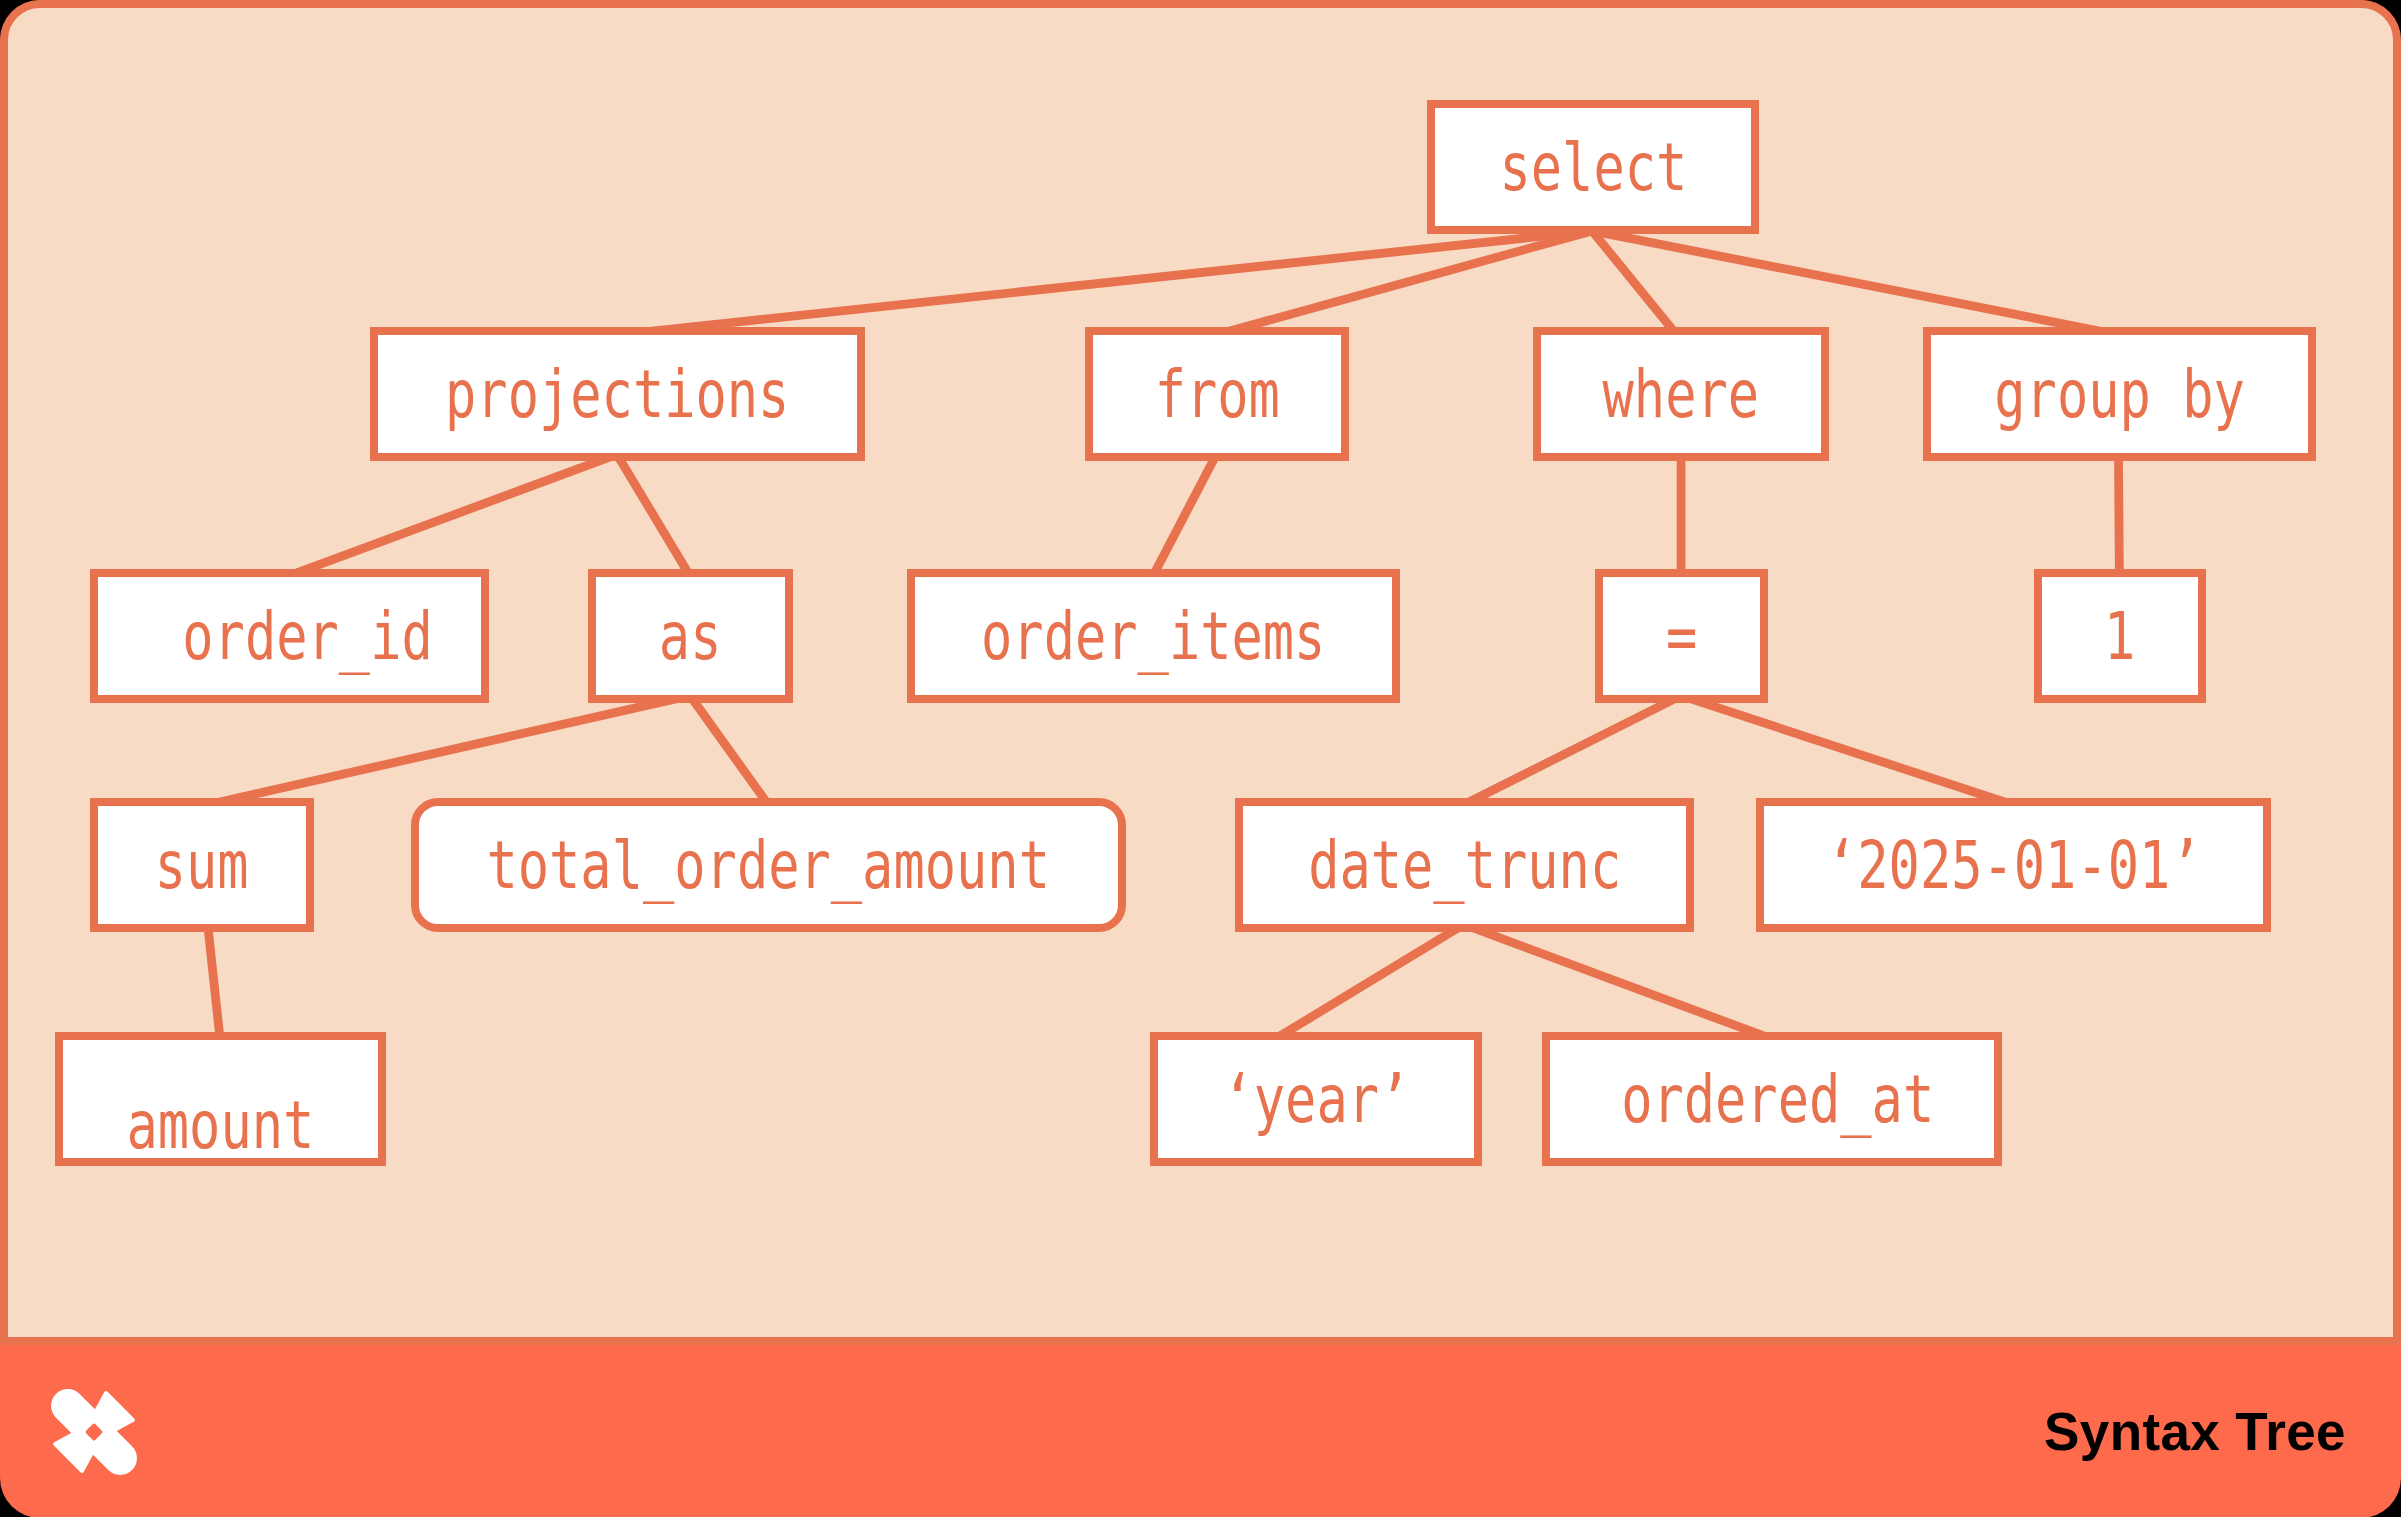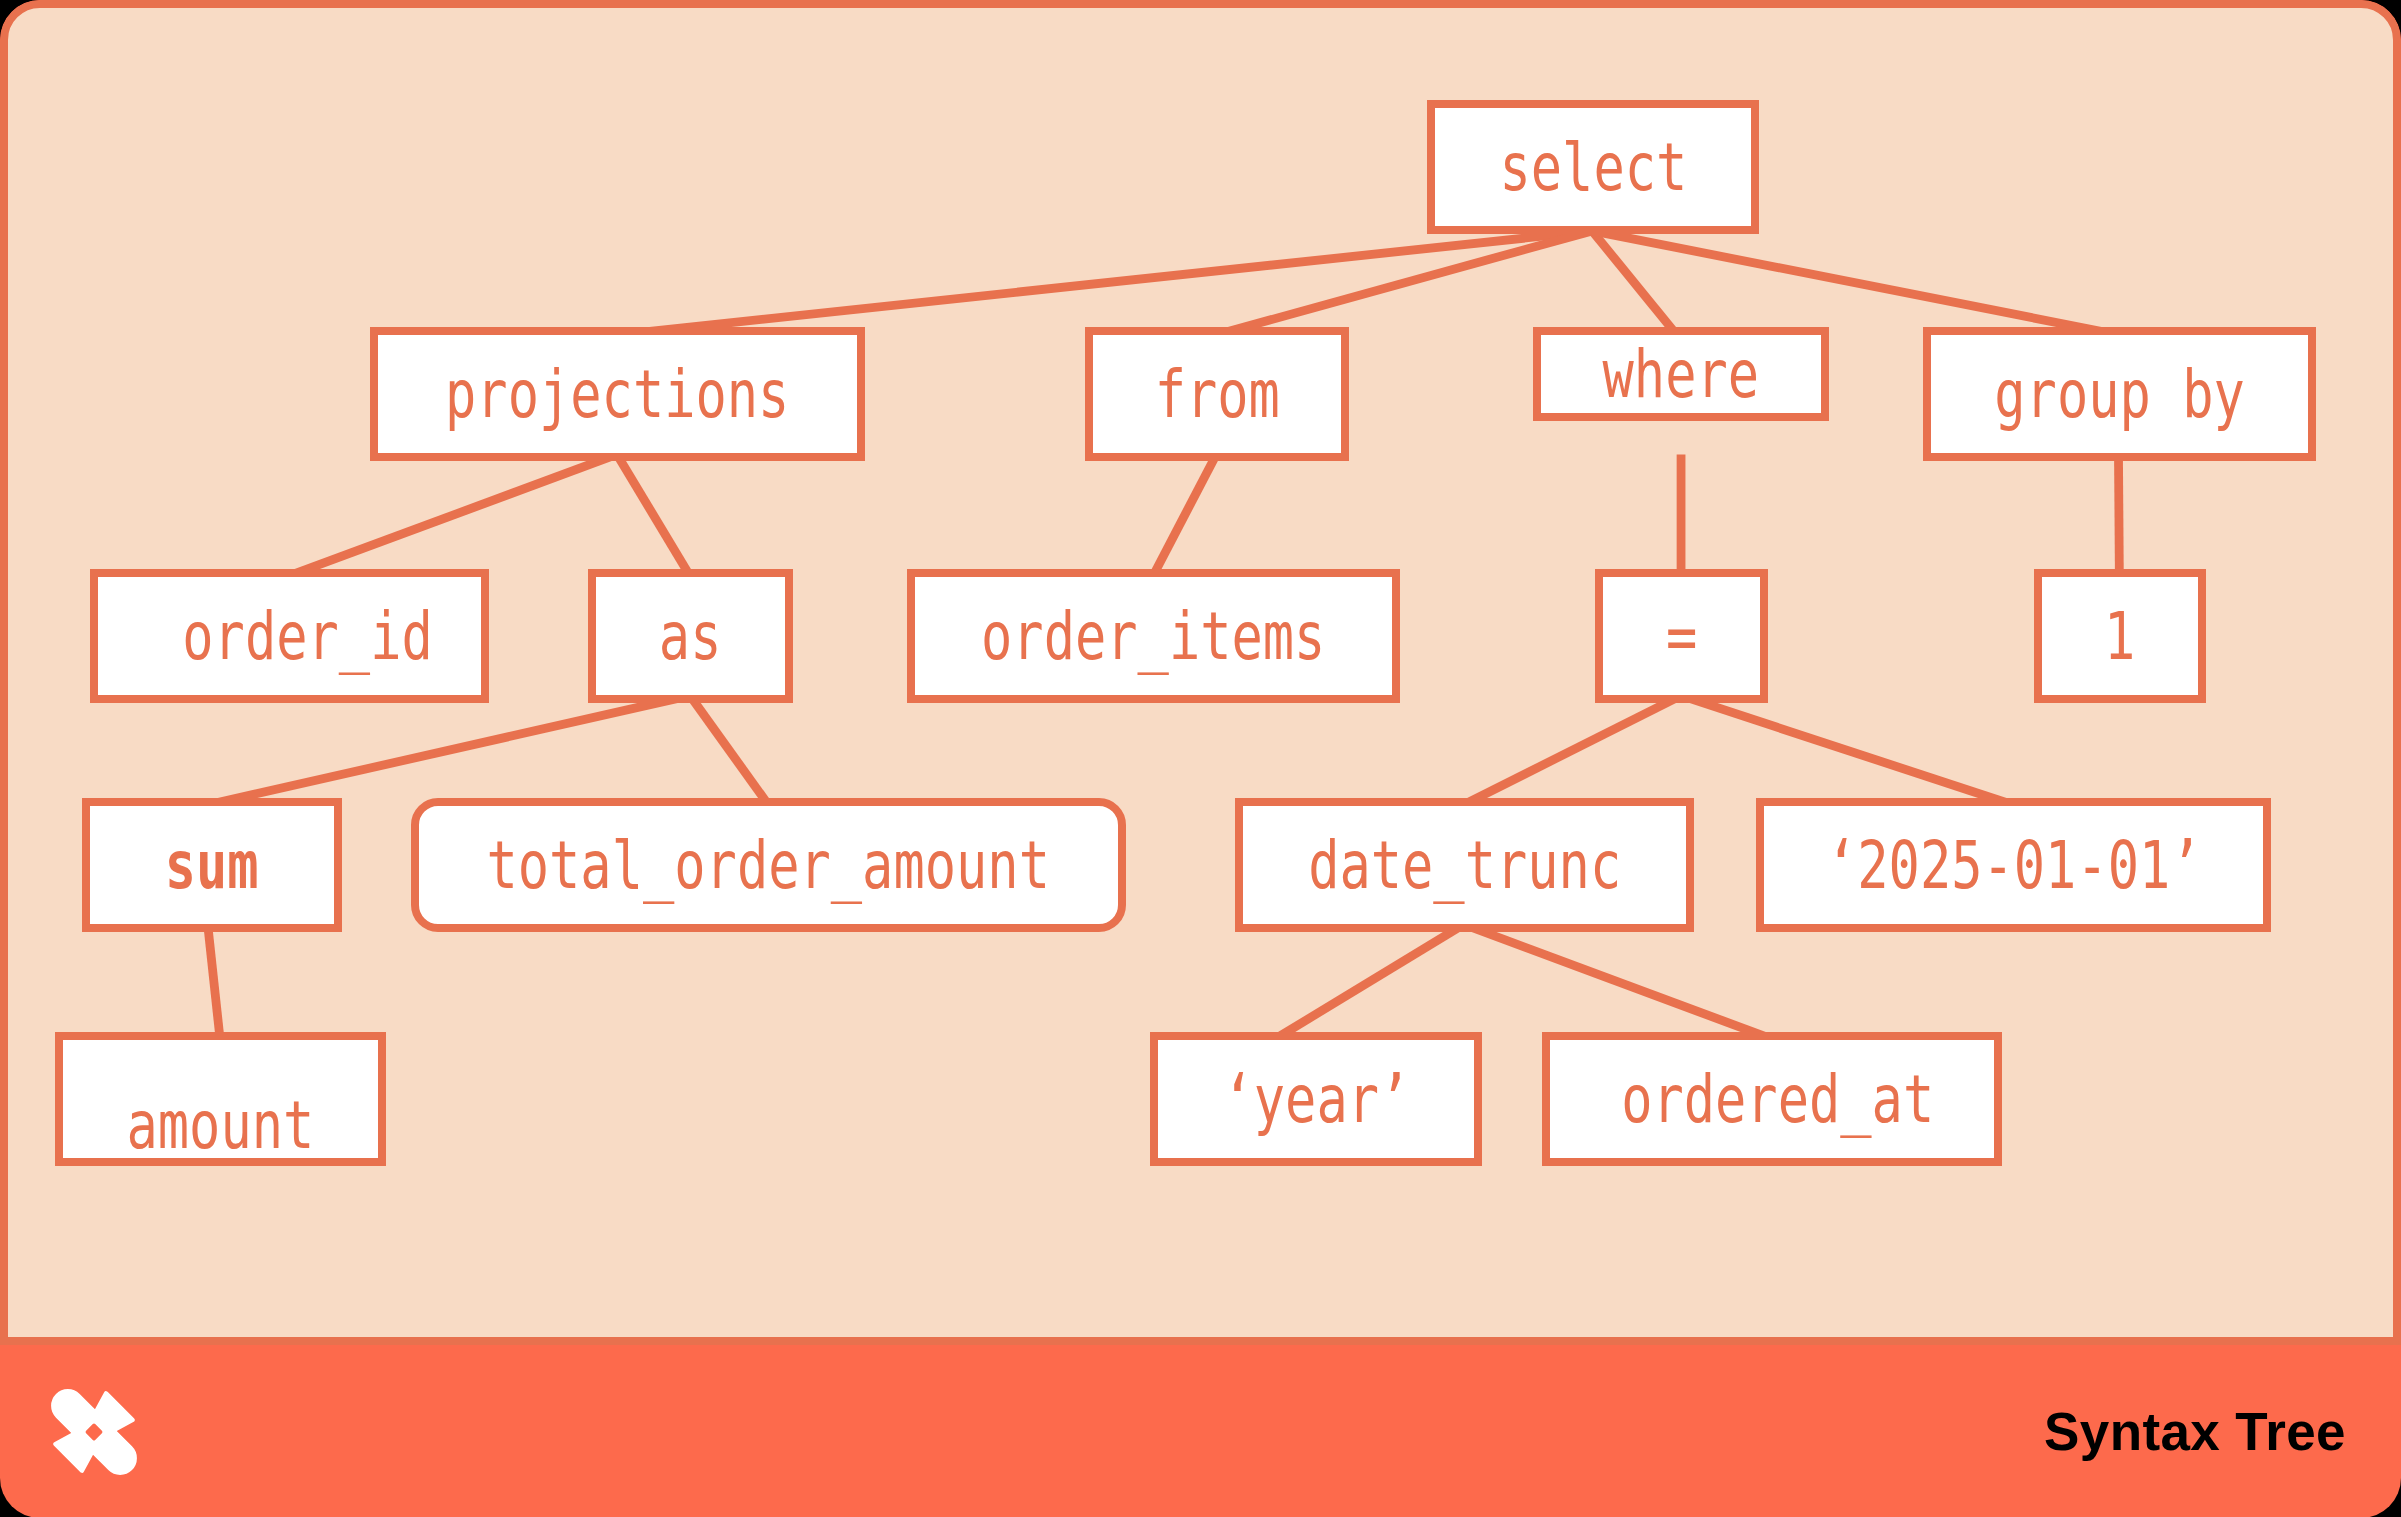--- a/index.html
+++ b/index.html
@@ -84,21 +84,21 @@
   <div class="node" style="left:370px;top:327px;width:495px;height:134px;">
     <span class="lbl">projections</span>
   </div>
 
   <div class="node" style="left:1427px;top:100px;width:332px;height:134px;">
     <span class="lbl">select</span>
   </div>
   <div class="node" style="left:1085px;top:327px;width:264px;height:134px;">
     <span class="lbl">from</span>
   </div>
-  <div class="node" style="left:1533px;top:327px;width:296px;height:94px;">
+  <div class="node" style="left:1533px;top:327px;width:296px;height:134px;">
     <span class="lbl">where</span>
   </div>
   <div class="node" style="left:1923px;top:327px;width:393px;height:134px;">
     <span class="lbl">group by</span>
   </div>
 
   <div class="node" style="left:90px;top:569px;width:399px;height:134px;padding-left:37px;">
     <span class="lbl">order_id</span>
   </div>
   <div class="node" style="left:588px;top:569px;width:205px;height:134px;">
@@ -107,21 +107,21 @@
   <div class="node" style="left:907px;top:569px;width:493px;height:134px;">
     <span class="lbl">order_items</span>
   </div>
   <div class="node" style="left:1595px;top:569px;width:173px;height:134px;">
     <span class="lbl">=</span>
   </div>
   <div class="node" style="left:2034px;top:569px;width:172px;height:134px;">
     <span class="lbl">1</span>
   </div>
 
-  <div class="node" style="left:82px;top:798px;width:260px;height:134px;font-weight:bold;">
+  <div class="node" style="left:90px;top:798px;width:224px;height:134px;">
     <span class="lbl">sum</span>
   </div>
   <div class="node" style="left:411px;top:798px;width:715px;height:134px;border-radius:27px;">
     <span class="lbl">total_order_amount</span>
   </div>
   <div class="node" style="left:1235px;top:798px;width:459px;height:134px;">
     <span class="lbl">date_trunc</span>
   </div>
   <div class="node" style="left:1756px;top:798px;width:515px;height:134px;">
     <span class="lbl">‘2025-01-01’</span>

